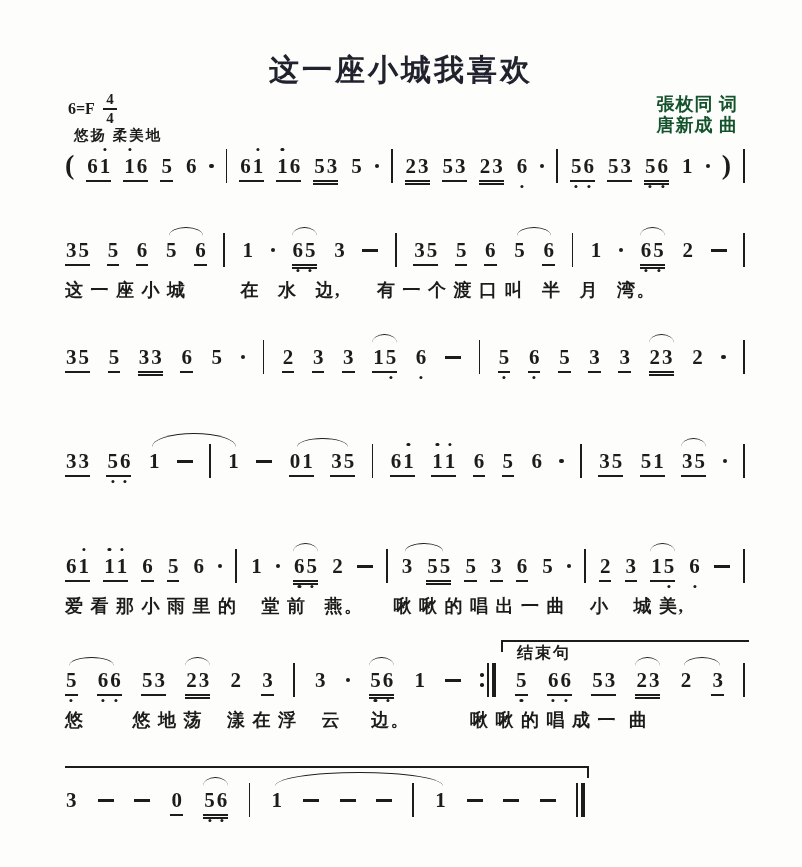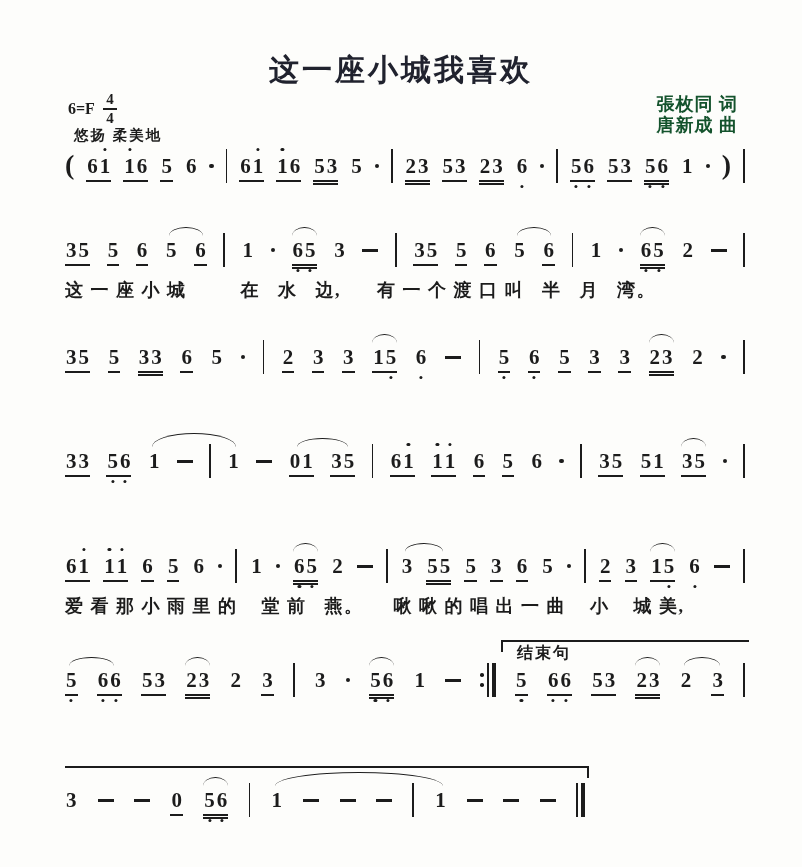--- a/index.html
+++ b/index.html
@@ -753,20 +753,21 @@
           <span class="bar"></span>
           <i class="arc" style="left: 3.9px; width: 45.6px; top: -11px; height: 8px;"></i>
           <i class="arc" style="left: 120px; width: 25px; top: -11px; height: 8px;"></i>
           <i class="arc" style="left: 304px; width: 25px; top: -11px; height: 8px;"></i>
           <i class="arc" style="left: 570px; width: 25px; top: -11px; height: 8px;"></i>
           <i class="arc" style="left: 618.9px; width: 36.2px; top: -11px; height: 8px;"></i>
           <i class="ebracket" style="left: 436px; right: -4px; top: -28px;">
             <b class="elabel">结束句</b>
           </i>
         </div>
+        <div class="lyr">悠        悠 地 荡    漾 在 浮    云     边。          啾 啾 的 唱 成 一  曲</div>
       </div>
       <div class="system" style="top: 788px; width: 520px;">
         <div class="notes-row">
           <span class="tok">
             <span class="drow">
               <span class="d">3</span>
             </span>
           </span>
           <span class="dash"></span>
           <span class="dash"></span>

